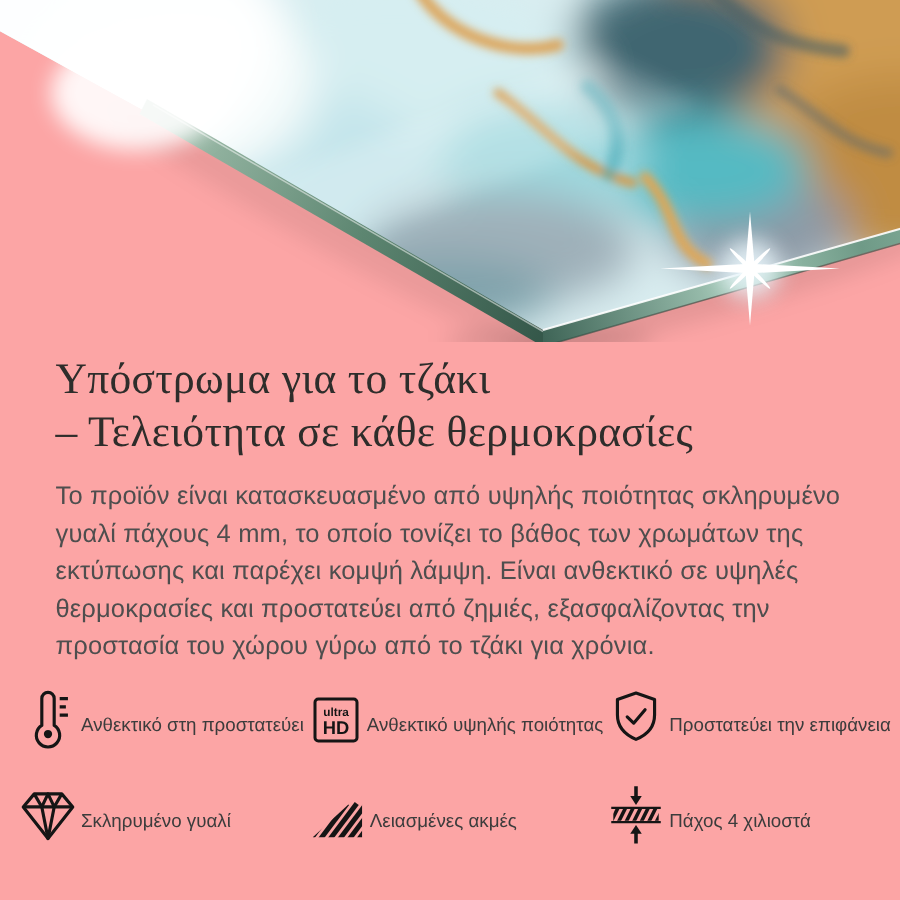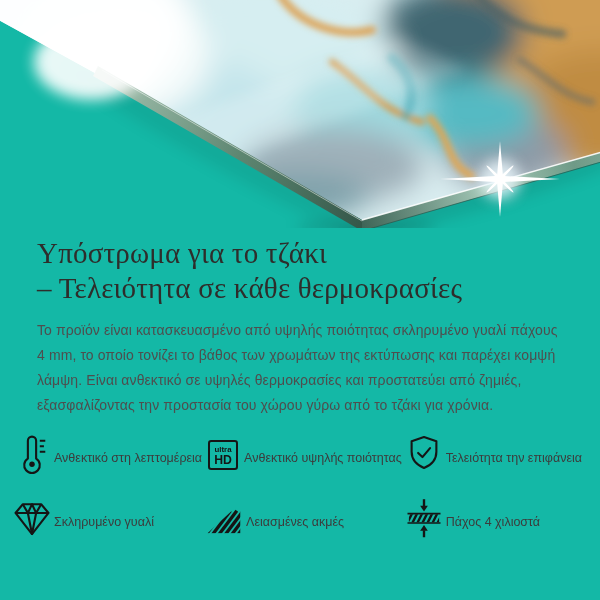--- a/index.html
+++ b/index.html
@@ -1,35 +1,35 @@
 <!DOCTYPE html>
 <html lang="el"><head>
 <meta charset="utf-8">
 <style>
   html,body{margin:0;padding:0;}
   body{
     width:600px;height:600px;background:#ffffff;
     font-family:"Liberation Sans","DejaVu Sans",sans-serif;
     -webkit-font-smoothing:antialiased;
   }
-  .page{position:relative;width:600px;height:600px;overflow:hidden;background:#14b8a6;}
+  .page{position:relative;width:600px;height:600px;overflow:hidden;background:#fca5a5;}
 
   
   .hero{position:relative;width:600px;height:228px;overflow:hidden;}
   .hero svg{display:block;}
 
   
   .content{padding:8px 37px 0 37px;}
   h1.title{
     font-family:"Liberation Serif","DejaVu Serif",serif;
     font-weight:400;font-size:29px;line-height:35px;
     color:#2e2d2b;margin:0 0 12px 0;letter-spacing:.2px;
   }
   p.desc{
-    margin:0;font-size:14px;line-height:25px;color:#4e4e4e;
+    margin:0;font-size:17px;line-height:25px;color:#4e4e4e;
     letter-spacing:.1px;
   }
 
   
   .features{
     display:grid;grid-template-columns:repeat(3,1fr);
     padding:12px 10px 0 10px;row-gap:18px;
   }
   .feature{display:flex;flex-direction:row;align-items:center;text-align:center;}
   .feature .icon-box{height:46px;display:flex;align-items:flex-end;justify-content:center;}
@@ -137,42 +137,42 @@
   <div class="features">
 
     <div class="feature">
       <div class="icon-box">
         <svg width="44" height="44" viewBox="0 0 48 48">
           <path class="ico" d="M19.5,29 V9.5 a4.5,4.5 0 0 1 9,0 V29 a8.5,8.5 0 1 1 -9,0 Z" stroke-linejoin="round"></path>
           <circle cx="24" cy="35.3" r="3" fill="#151515" stroke="none"></circle>
           <path class="ico" d="M32.5,9.5 h6 M32.5,15.5 h4.5 M32.5,21.5 h6" stroke-width="2"></path>
         </svg>
       </div>
-      <div class="label">Ανθεκτικό στη λεπτομέρεια</div>
+      <div class="label">Ανθεκτικό στη προστατεύει</div>
     </div>
 
     <div class="feature">
       <div class="icon-box">
         <svg width="42" height="42" viewBox="0 0 48 48">
           <rect class="ico" x="8" y="8" width="32" height="32" rx="2.5" stroke-width="2.6"></rect>
           <text x="24" y="21" text-anchor="middle" font-family="Liberation Sans, sans-serif" font-size="9" font-weight="700" fill="#151515">ultra</text>
           <text x="24" y="34.5" text-anchor="middle" font-family="Liberation Sans, sans-serif" font-size="14" font-weight="800" fill="#151515">HD</text>
         </svg>
       </div>
       <div class="label">Ανθεκτικό υψηλής ποιότητας</div>
     </div>
 
     <div class="feature">
       <div class="icon-box">
         <svg width="44" height="44" viewBox="0 0 48 48">
           <path class="ico" d="M24,5.5 L37.5,10.2 V21.5 c0,8.8 -5.8,14.6 -13.5,17.7 C16.7,36.1 10.5,30.3 10.5,21.5 V10.2 Z" stroke-linejoin="round"></path>
           <path class="ico" d="M17.6,22.8 L22.3,27.4 L30.6,17.6" stroke-width="2.6" stroke-linecap="round" stroke-linejoin="round"></path>
         </svg>
       </div>
-      <div class="label">Τελειότητα την επιφάνεια</div>
+      <div class="label">Προστατεύει την επιφάνεια</div>
     </div>
 
     <div class="feature">
       <div class="icon-box">
         <svg width="44" height="44" viewBox="0 0 48 48">
           <path class="ico" d="M14,9 H34 L42,18.5 L24,41.5 L6,18.5 Z" stroke-width="2.2" stroke-linejoin="round"></path>
           <path class="ico" d="M6,18.5 H42" stroke-width="1.9"></path>
           <path class="ico" d="M14,9 L19.5,18.5 L24,9 L28.5,18.5 L34,9" stroke-width="1.9" stroke-linejoin="round"></path>
           <path class="ico" d="M19.5,18.5 L24,41.5 L28.5,18.5" stroke-width="1.9" stroke-linejoin="round"></path>
         </svg>

